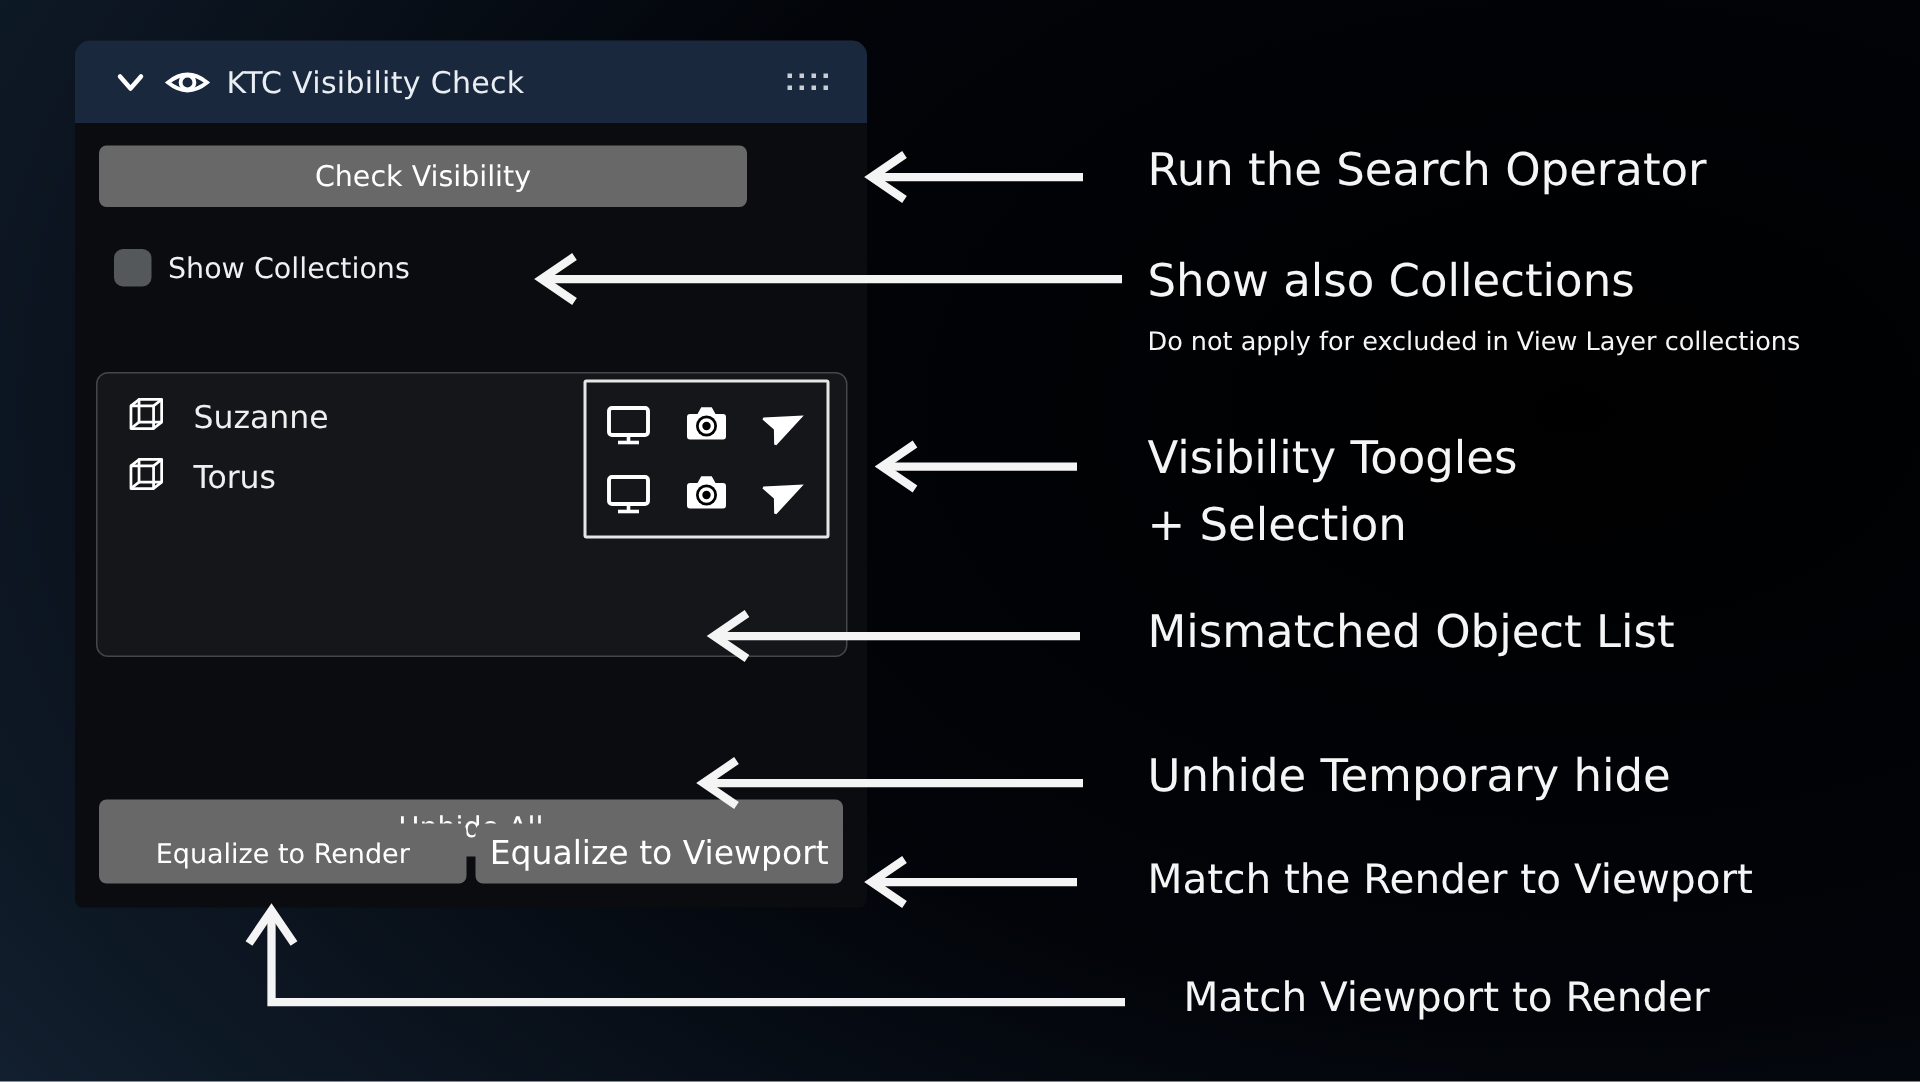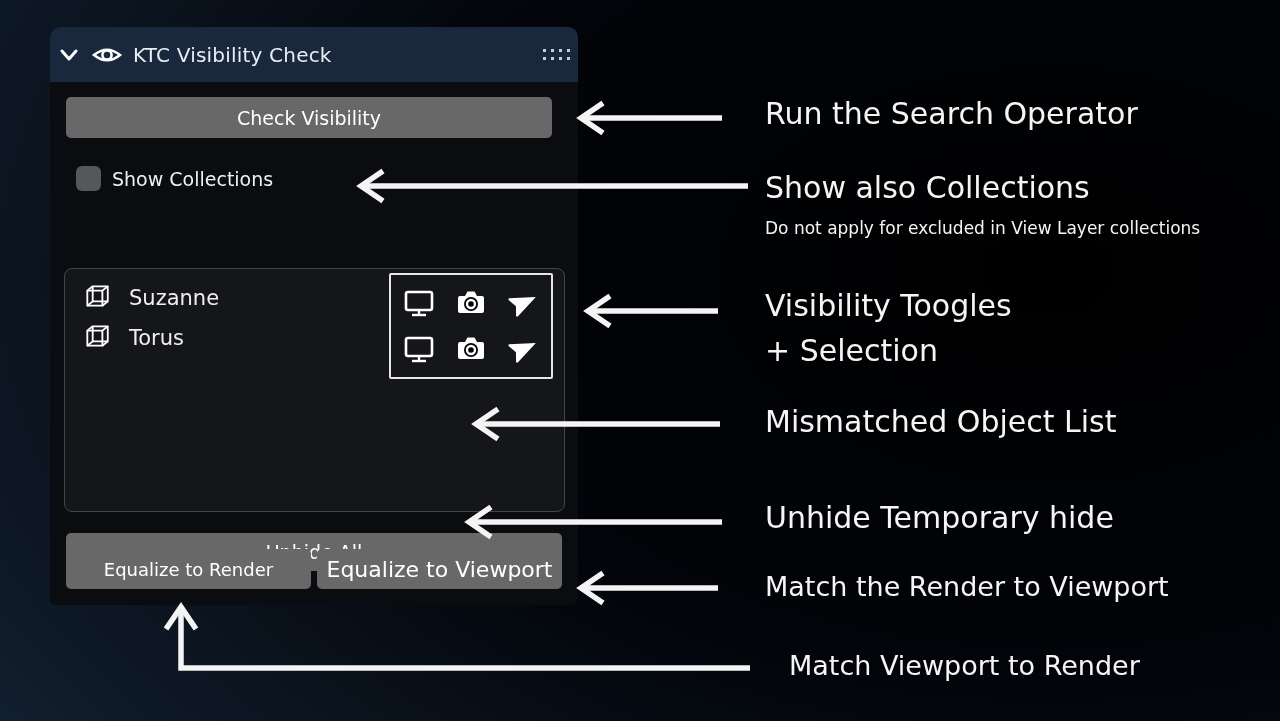--- a/index.html
+++ b/index.html
@@ -21,47 +21,46 @@
     color:var(--text);
   }
   
   .panel{
     position:absolute;left:50px;top:27px;width:528px;height:578px;
     background:var(--panel-bg);border-radius:10px 10px 5px 5px;
   }
   .panel-header{
     position:absolute;left:0;top:0;width:100%;height:55px;
     background:var(--header-bg);border-radius:10px 10px 0 0;
-    display:flex;align-items:center;box-sizing:border-box;padding:0 6px;
+    display:flex;align-items:center;box-sizing:border-box;padding:0 24px;
   }
   .panel-title{font-size:20px;color:#e9eef3;margin-left:10px;letter-spacing:.2px;}
   .hdr-icon{display:flex;align-items:center;justify-content:center;}
   .grip{margin-left:auto;display:flex;align-items:center;}
   .btn{
     position:absolute;background:var(--btn-bg);border-radius:5px;
     display:flex;align-items:center;justify-content:center;
     color:#fff;cursor:pointer;box-sizing:border-box;
   }
-  .btn-check{left:16px;top:70px;width:486px;height:41px;font-size:19px;}
+  .btn-check{left:16px;top:70px;width:432px;height:41px;font-size:19px;}
   .btn-unhide{left:16px;top:477px;width:496px;height:38px;font-size:19px;margin-top:29px;}
   .btn-eq-render{left:16px;top:522px;width:245px;height:40px;font-size:18px;}
   .btn-eq-viewport{left:267px;top:522px;width:245px;height:40px;font-size:22px;}
   .checkbox{
     position:absolute;left:26px;top:139px;width:25px;height:25px;
     background:var(--checkbox-bg);border-radius:6px;cursor:pointer;
   }
   .checkbox-label{
     position:absolute;left:62px;top:139px;height:25px;display:flex;align-items:center;
     font-size:19px;color:#eef0f2;
   }
   .list-box{
-    position:absolute;left:14px;top:221px;width:501px;height:244px;
+    position:absolute;left:14px;top:221px;width:501px;height:190px;
     background:var(--list-bg);border:1px solid var(--list-border);border-radius:8px;
     box-sizing:border-box;
-    margin-top:20px;
   }
   .obj-row{position:absolute;left:18px;height:34px;display:flex;align-items:center;gap:18px;}
   .obj-row.r0{top:12px;}
   .obj-row.r1{top:52px;}
   .obj-name{font-size:21px;color:#efefef;}
   .toggle-box{
     position:absolute;left:324px;top:4px;width:164px;height:106px;
     border:2px solid #e6e6e6;border-radius:2px;box-sizing:border-box;
     display:flex;flex-direction:column;justify-content:space-evenly;
   }

